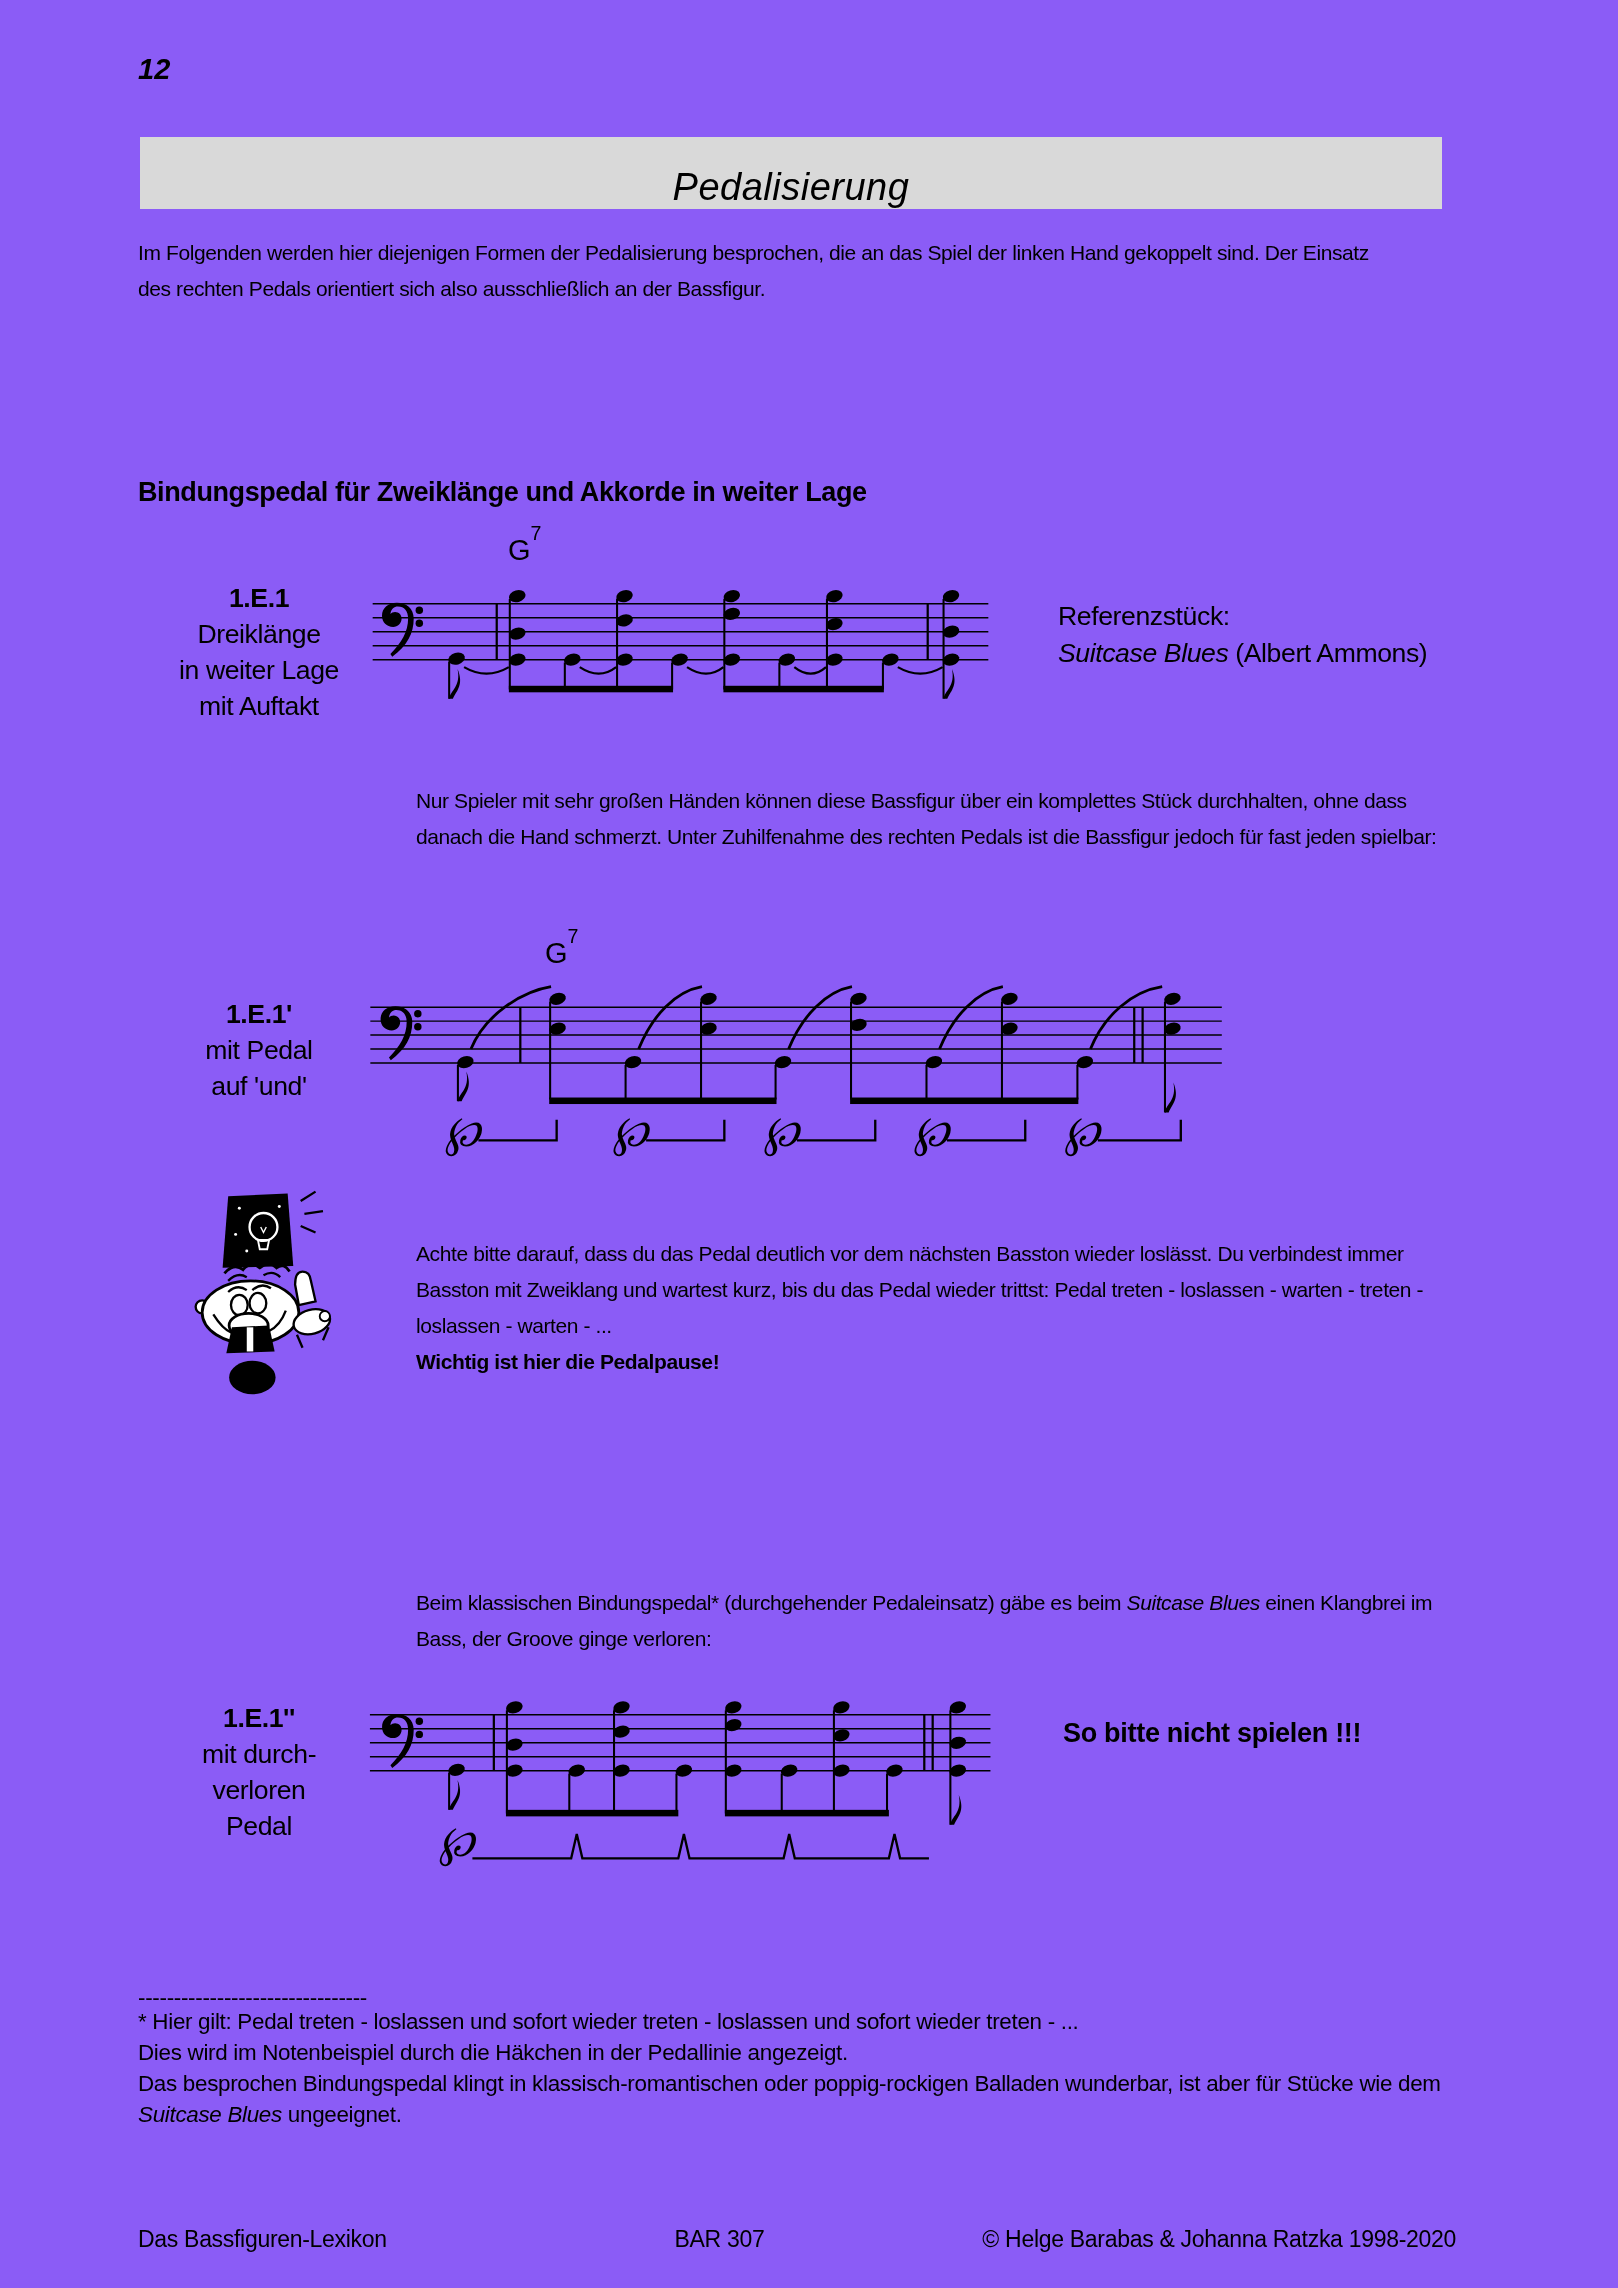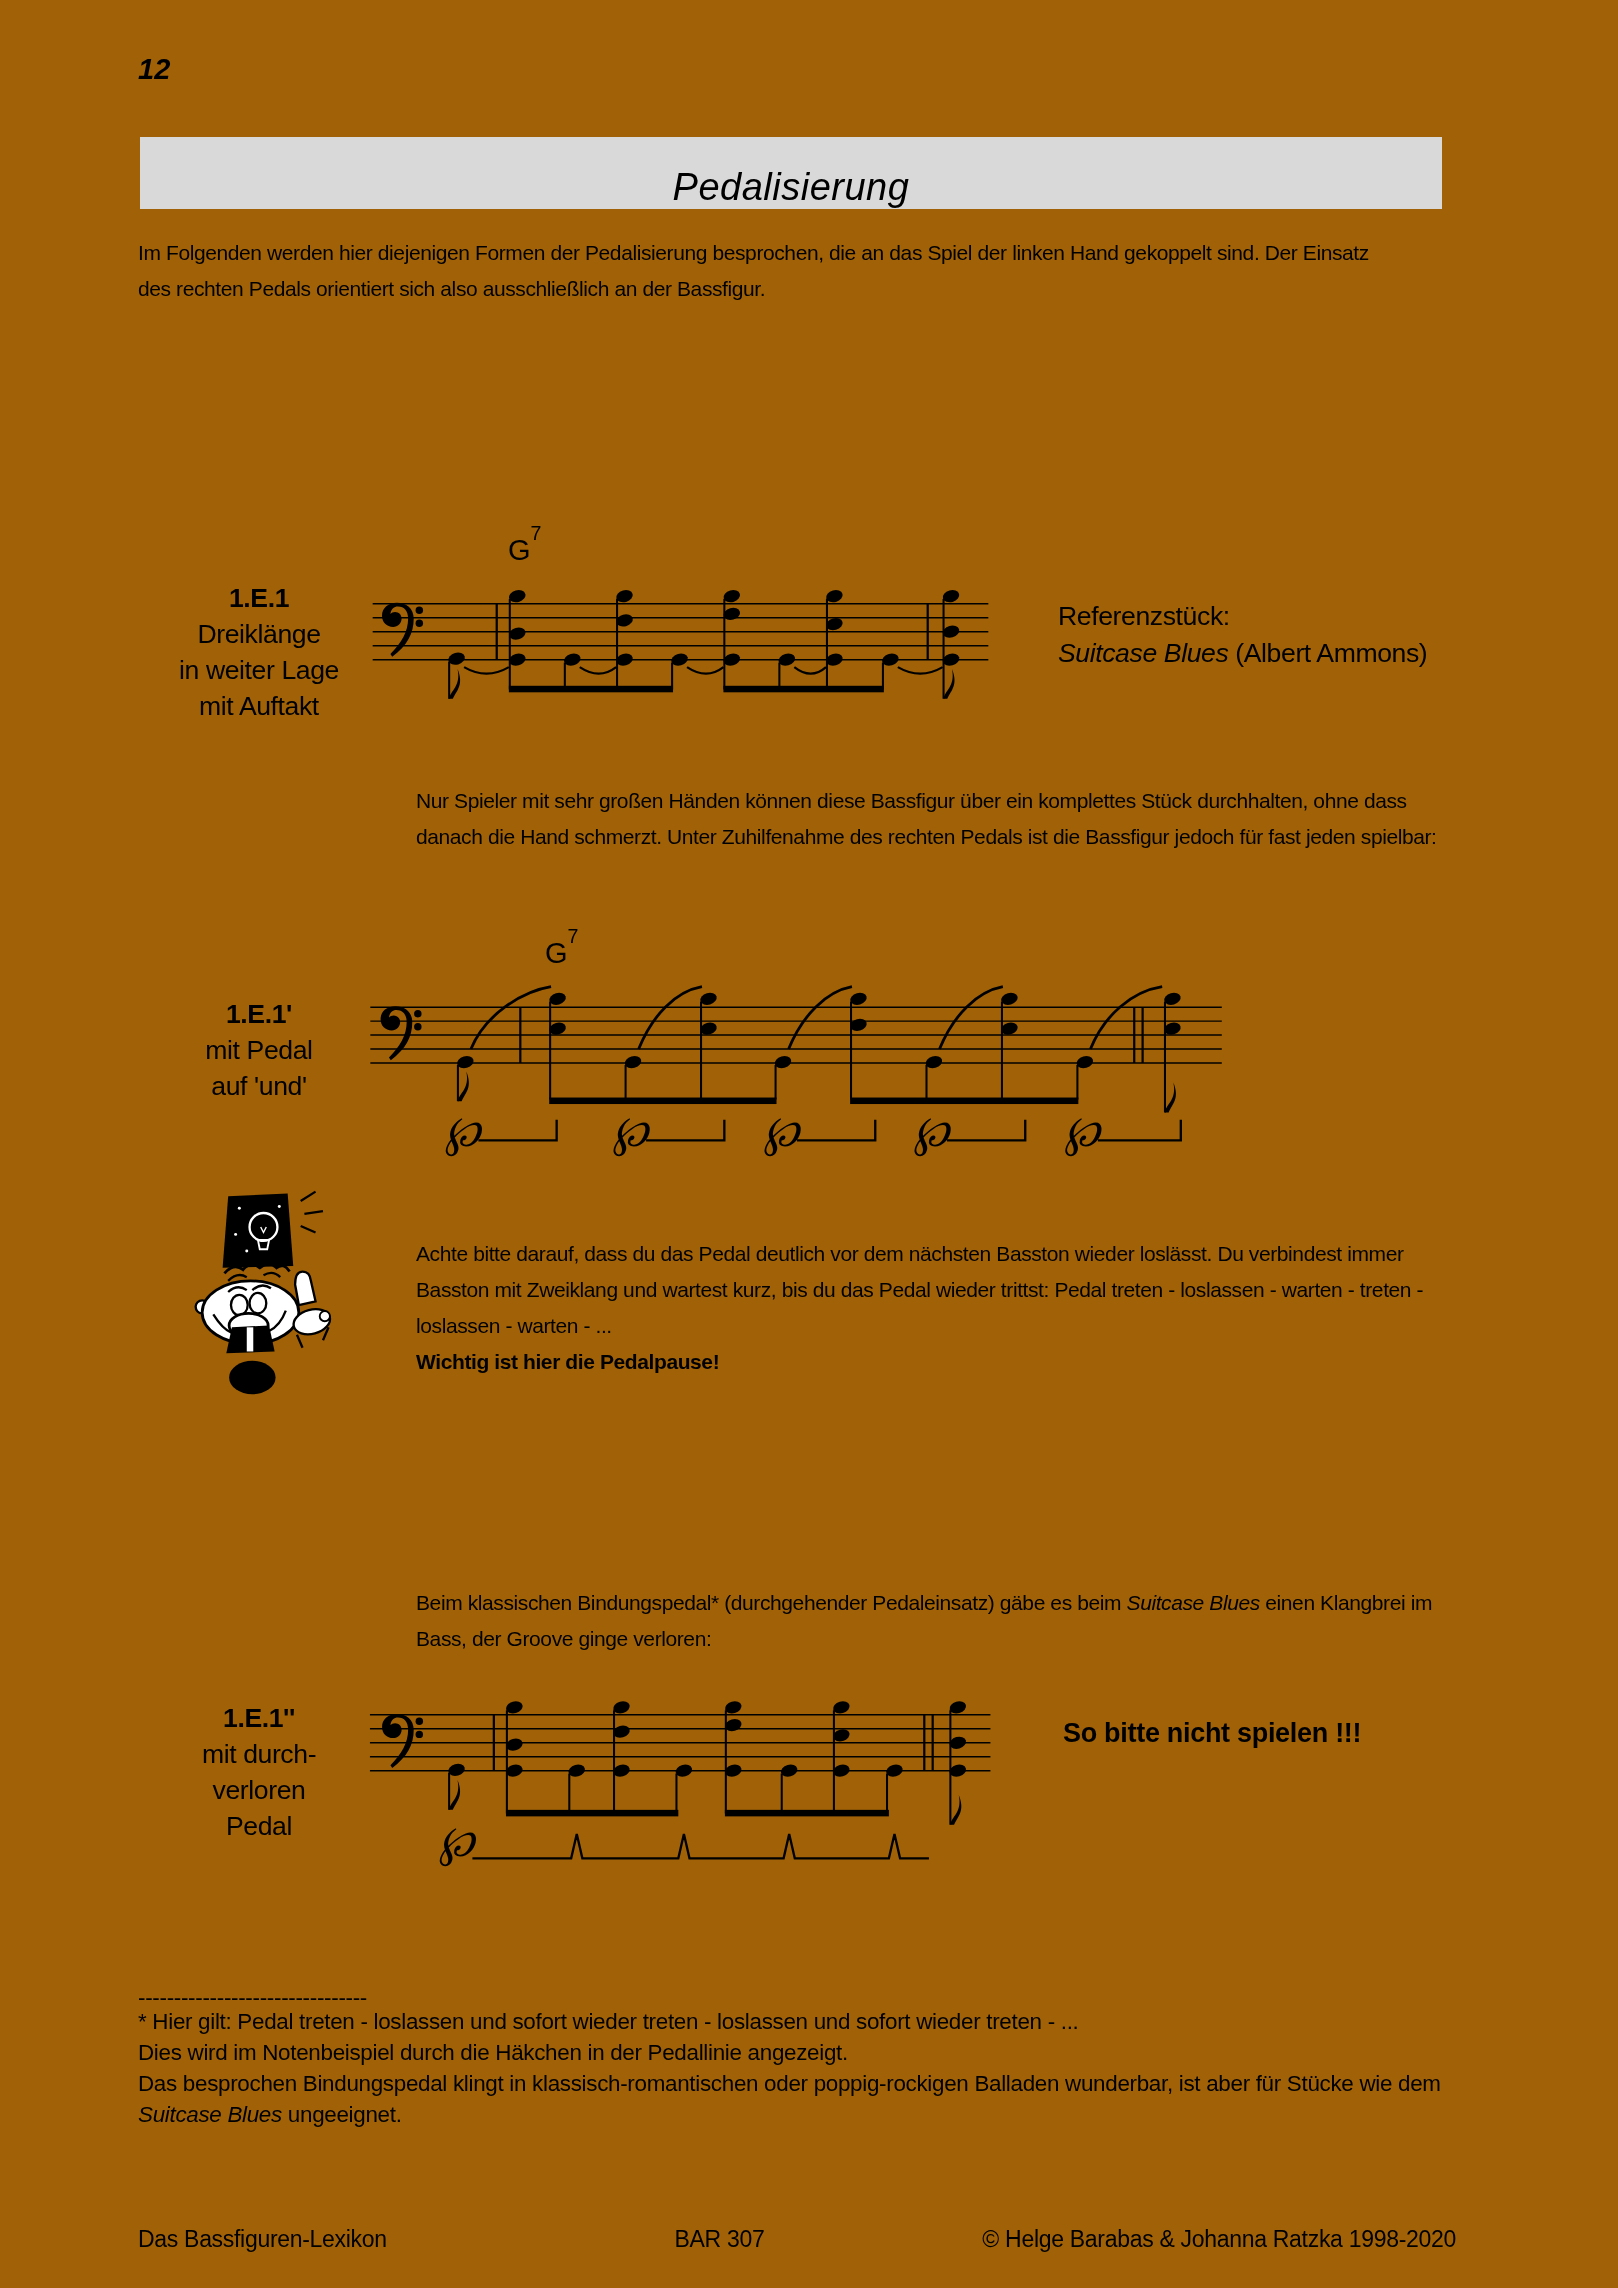--- a/index.html
+++ b/index.html
@@ -1,16 +1,16 @@
 <!DOCTYPE html>
 <html style="font-size:15px"><head>
 <meta charset="utf-8">
 <style>
   html,body{margin:0;padding:0;background:#ffffff;}
-  .page{position:relative;width:1618px;height:2289px;background:#a16207;color:#000;
+  .page{position:relative;width:1618px;height:2289px;background:#8b5cf6;color:#000;
         font-family:"Liberation Sans",sans-serif;overflow:hidden;}
   .abs{position:absolute;}
   .body-text{font-size:21px;line-height:36px;letter-spacing:-0.4px;}
   .it{font-style:italic;}
   .bd{font-weight:bold;}
   .page-number{left:138px;top:53px;font-size:29px;font-weight:bold;font-style:italic;}
   .title-bar{left:140px;top:137px;width:1302px;height:72px;background:#d9d9d9;
              display:flex;align-items:flex-end;justify-content:center;}
   .title-bar .t{font-size:38px;font-style:italic;letter-spacing:0.5px;}
   .intro{left:138px;top:235px;width:1268px;}
@@ -52,20 +52,21 @@
   </svg>
 
   <div class="abs page-number">12</div>
 
   <div class="abs title-bar">
     <div class="t">Pedalisierung</div>
   </div>
 
   <div class="abs intro body-text">Im Folgenden werden hier diejenigen Formen der Pedalisierung besprochen, die an das Spiel der linken Hand gekoppelt sind. Der Einsatz des rechten Pedals orientiert sich also ausschließlich an der Bassfigur.</div>
 
+  <div class="abs section-heading">Bindungspedal für Zweiklänge und Akkorde in weiter Lage</div>
 
   <div class="abs ex-label" style="left:121px;top:580px;">
     <div class="id">1.E.1</div>
     <div>
         <div>Dreiklänge</div>
         <div>in weiter Lage</div>
         <div>mit Auftakt</div>
       </div>
   </div>
 

